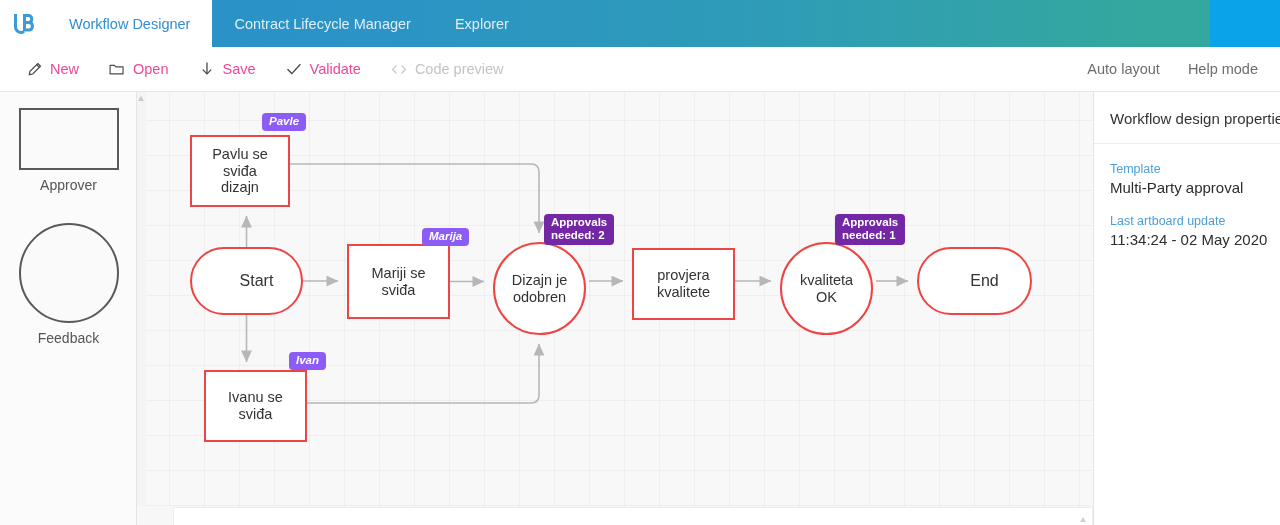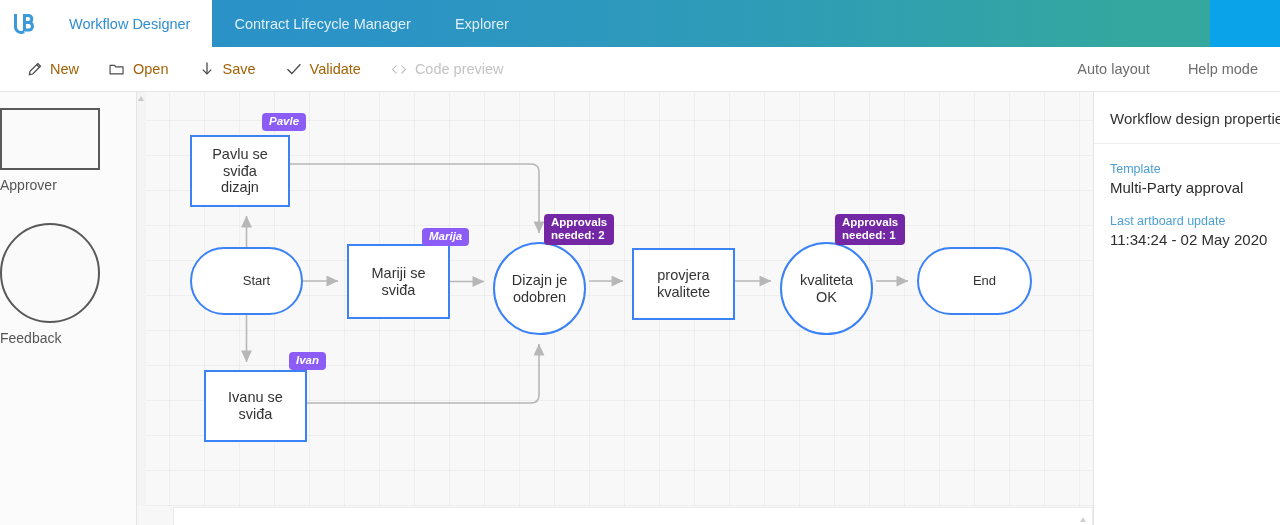--- a/index.html
+++ b/index.html
@@ -48,40 +48,40 @@
     background: #ffffff; color: #2f8fd0; font-weight: normal;
   }
 
   
   .toolbar {
     position: absolute; left: 0; top: 47px; width: 1280px; height: 45px;
     background: #ffffff; border-bottom: 1px solid #e8e8e8;
     display: flex; align-items: center;
   }
   .tb-group-left { display: flex; align-items: center; padding-left: 14px; gap: 6px; }
-  .tb-group-right { margin-left: auto; display: flex; align-items: flex-start; padding-right: 8px; gap: 10px; }
+  .tb-group-right { margin-left: auto; display: flex; align-items: flex-start; padding-right: 8px; }
   .tb-item {
     display: flex; align-items: center; gap: 8px;
-    padding: 6px 12px; font-size: 14.5px; color: #a16207;
+    padding: 6px 12px; font-size: 14.5px; color: #ec4899;
     cursor: pointer; border-radius: 2px; white-space: nowrap;
   }
   .tb-item.disabled { color: #c3c3c3; cursor: default; }
   .tb-ico { width: 16px; height: 16px; display: inline-flex; align-items: center; justify-content: center; }
   .tb-ico svg { display: block; }
   .tb-right-item {
     font-size: 14.5px; color: #6d6d6d; padding: 6px 14px; cursor: pointer; white-space: nowrap;
   }
 
   
   .palette {
     position: absolute; left: 0; top: 92px; width: 137px; height: 433px;
     background: #fbfbfb; border-right: 1px solid #e4e4e4;
     padding-top: 16px;
   }
-  .pal-item { width: 137px; display: flex; flex-direction: column; }
+  .pal-item { width: 137px; display: flex; flex-direction: column; align-items: center; }
   .pal-rect {
     width: 100px; height: 62px; border: 2px solid #595959;
     background: #fafafa; cursor: move;
   }
   .pal-circle {
     width: 100px; height: 100px; border-radius: 50%;
     border: 2px solid #595959; background: #fafafa; cursor: move;
   }
   .pal-label { font-size: 14px; color: #555; margin-top: 7px; }
   .pal-gap { height: 30px; }
@@ -116,32 +116,32 @@
   .bp-handle {
     position: absolute; right: 6px; top: 9px; width: 0; height: 0;
     border-left: 3.5px solid transparent; border-right: 3.5px solid transparent;
     border-bottom: 5px solid #cfcfcf;
   }
 
   
   .node { position: absolute; }
   .node-shape {
     width: 100%; height: 100%;
-    border: 2px solid #3b82f6; background: #ffffff;
+    border: 2px solid #ef4444; background: #ffffff;
     display: flex; align-items: center; justify-content: center;
     text-align: center; cursor: move;
   }
   .node-shape.rect { border-radius: 0; }
   .node-shape.circle { border-radius: 50%; }
   .node-shape.stadium { border-radius: 999px; }
   .node-text {
     font-size: 14.5px; color: #333; line-height: 1.15;
     padding: 0 6px; white-space: pre-line;
   }
-  .node-text.big { font-size: 13px; margin-left: 20px; }
+  .node-text.big { font-size: 16px; margin-left: 20px; }
 
   .badge {
     position: absolute; padding: 2px 7px 3px 7px;
     border-radius: 4px; color: #ffffff; font-size: 11.5px;
     font-weight: bold; line-height: 1.15; white-space: pre-line;
     text-align: left; cursor: pointer; z-index: 5;
   }
   .badge.user { background: #8b5cf6; font-style: italic; }
   .badge.approval { background: #7327a4; font-weight: bold; }
 

